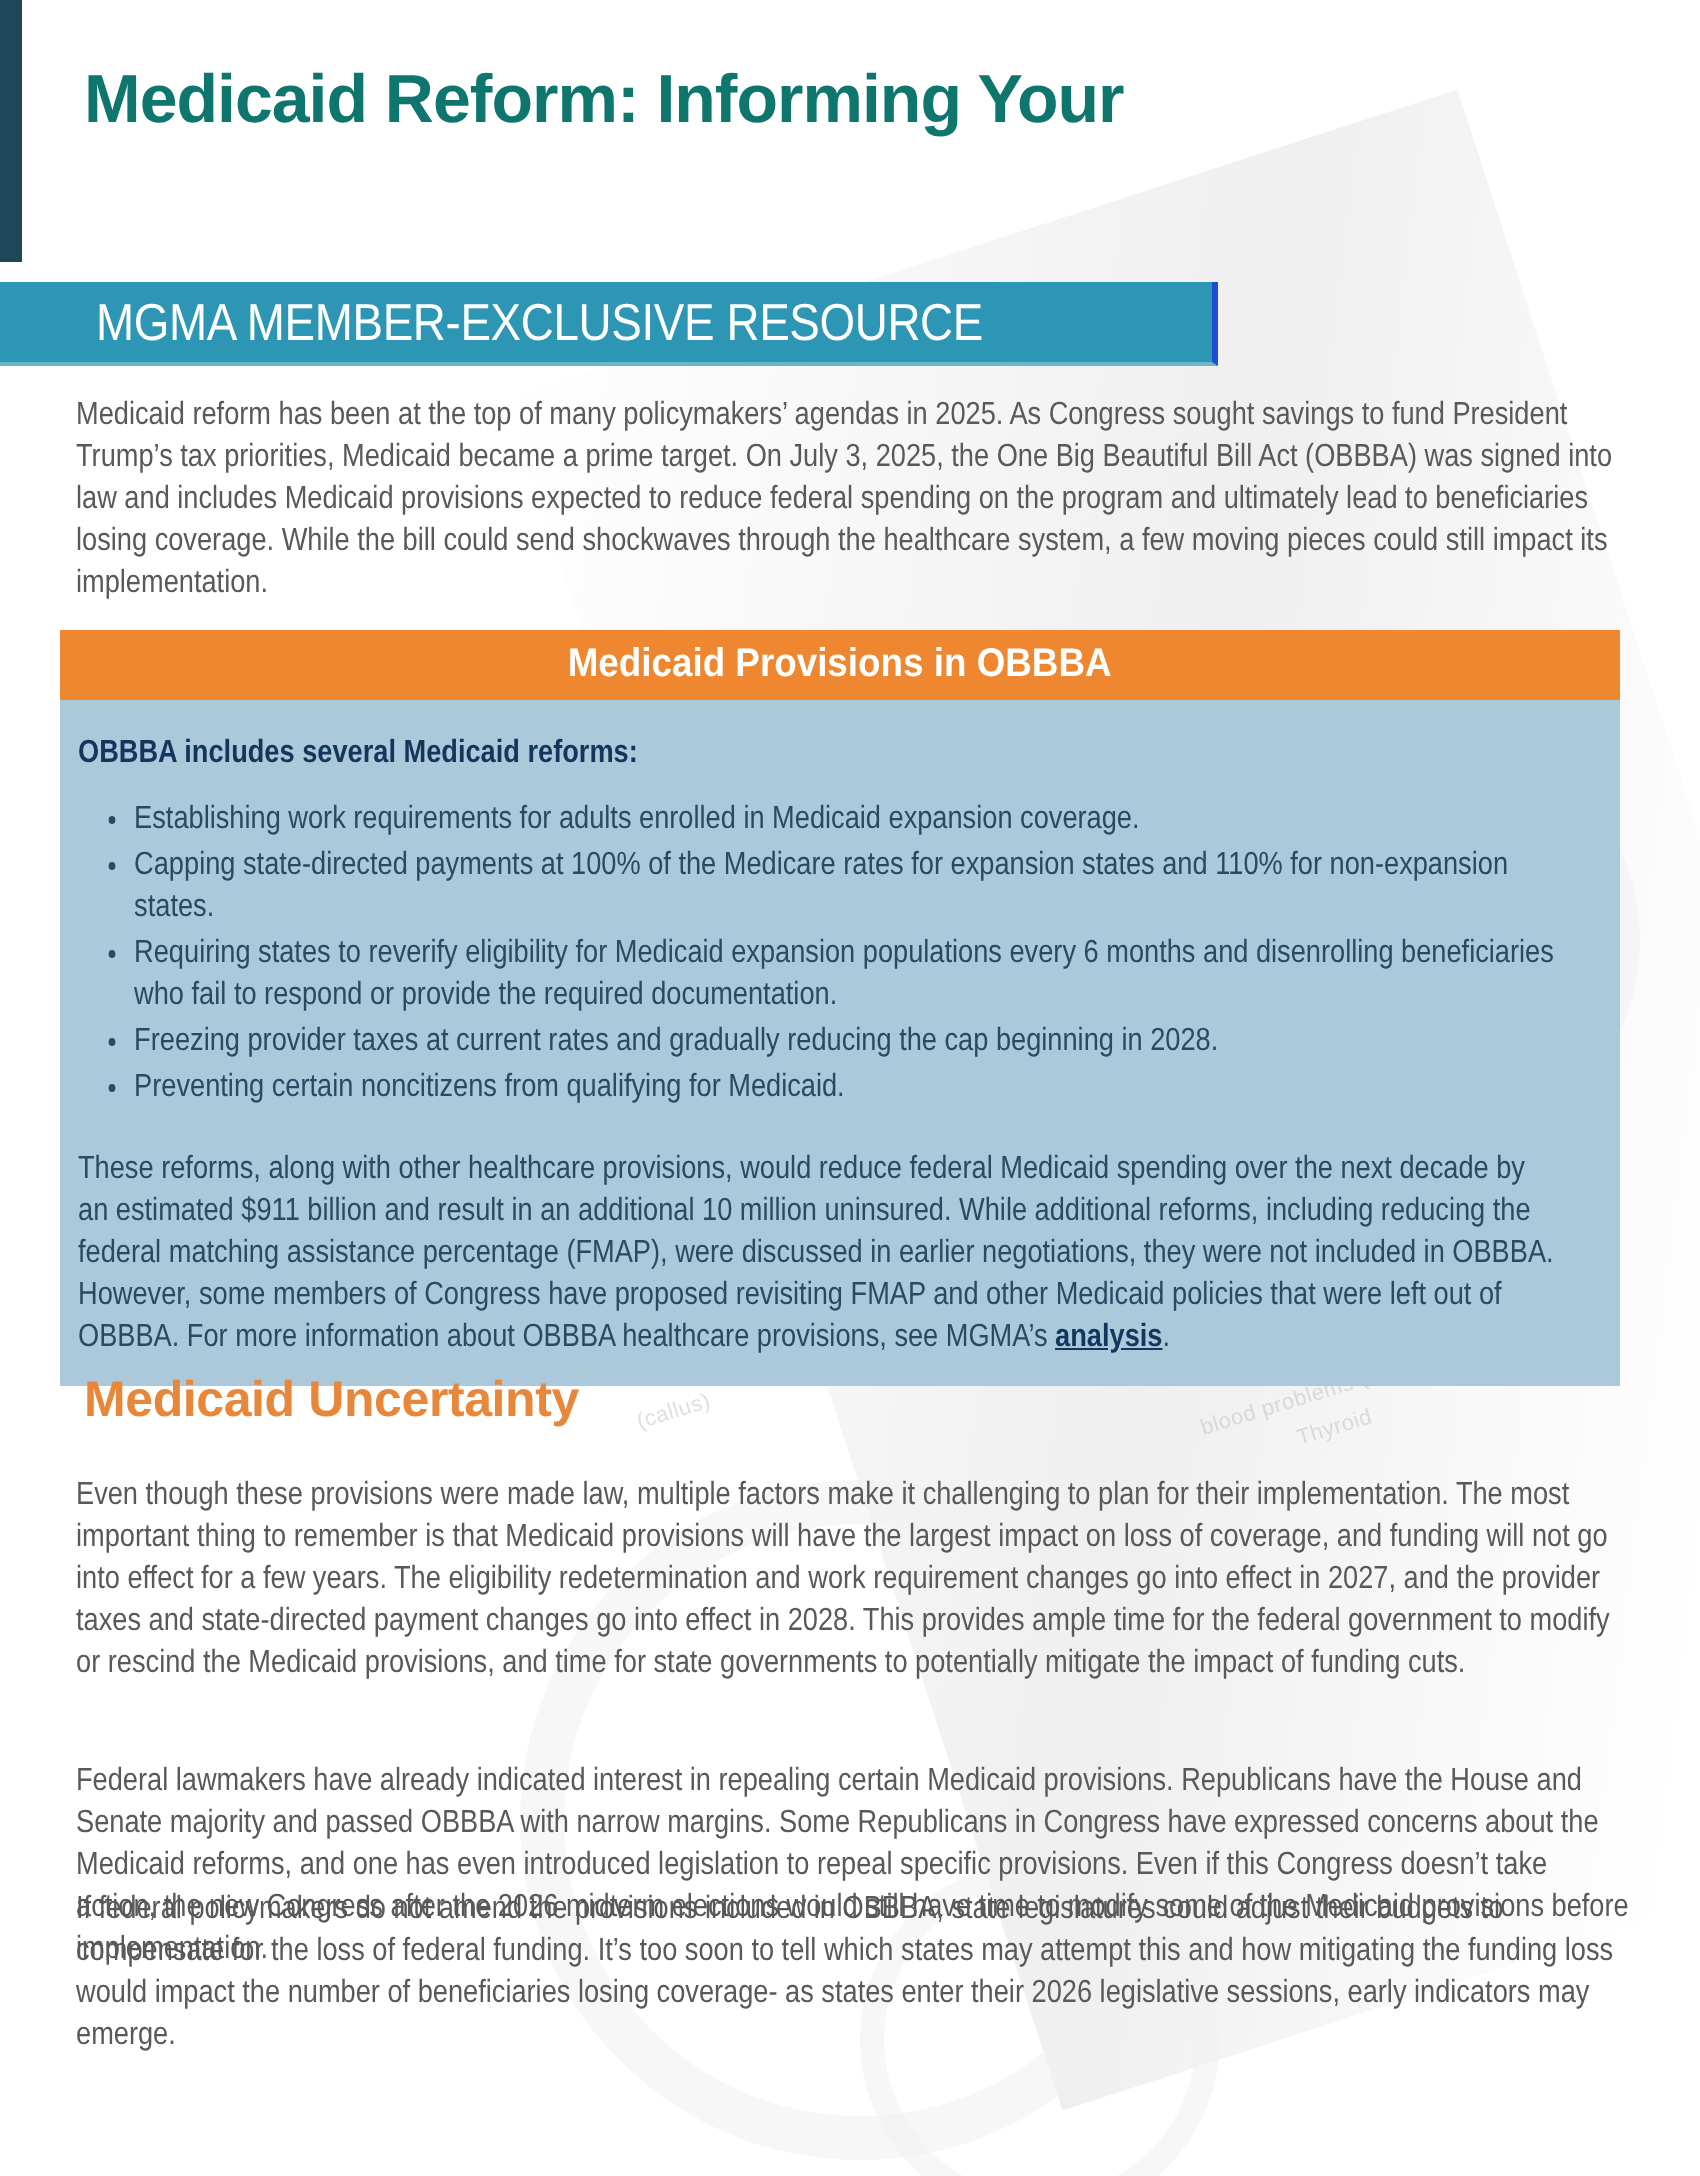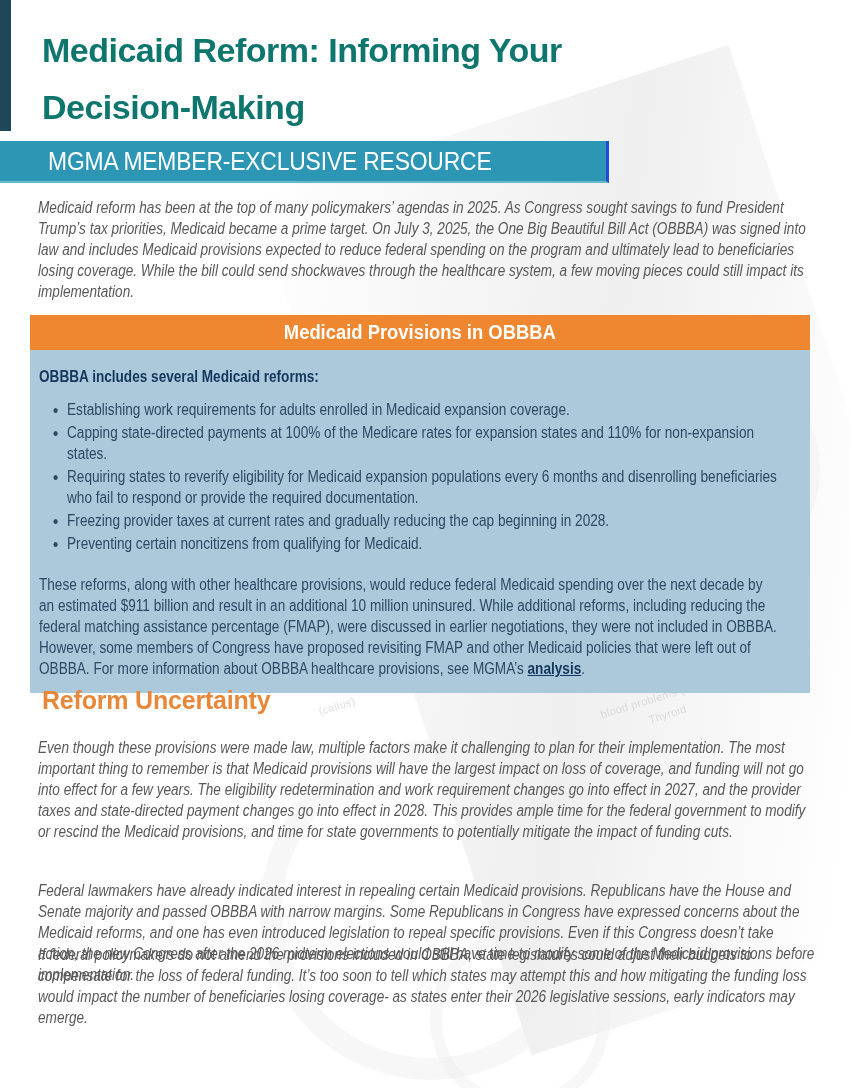--- a/index.html
+++ b/index.html
@@ -51,21 +51,21 @@
   .banner-text {
     display:inline-block; margin-left:48px;
     font-size:26px; line-height:40px; letter-spacing:-0.2px;
     transform:scaleX(0.88); transform-origin:0 50%;
     white-space:nowrap;
   }
 
   
   .body-par {
     position:absolute; left:38px; width:778px;
-    font-size:16px; line-height:21px; color:#595959;font-style:italic;
+    font-size:16px; line-height:21px; color:#595959;
   }
   .intro { top:197px; }
   .p1 { top:737px; }
   .p2 { top:880px; }
   .p3 { top:944px; }
 
   
   .prov-header {
     position:absolute; top:315px; left:30px; width:780px; height:35px;
     background:#ef8730; color:#ffffff; text-align:center;
@@ -103,21 +103,20 @@
   <span class="wm-text" style="left:648px; top:708px;">Thyroid</span>
   <span class="wm-text" style="left:318px; top:700px;">(callus)</span>
 </div>
 
 <div class="content">
 
   <div class="left-bar"></div>
 
   <h1 class="page-title">
     <span>Medicaid Reform: Informing Your</span>
-    <span>Decision-Making</span>
   </h1>
 
   <div class="banner">
     <span class="banner-text">MGMA MEMBER-EXCLUSIVE RESOURCE</span>
   </div>
 
   <div class="body-par intro">
     <div class="cx">Medicaid reform has been at the top of many policymakers’ agendas in 2025. As Congress sought savings to fund President Trump’s tax priorities, Medicaid became a prime target. On July 3, 2025, the One Big Beautiful Bill Act (OBBBA) was signed into law and includes Medicaid provisions expected to reduce federal spending on the program and ultimately lead to beneficiaries losing coverage.  While the bill could send shockwaves through the healthcare system, a few moving pieces could still impact its implementation.</div>
   </div>
 
@@ -134,21 +133,21 @@
         <li>Requiring states to reverify eligibility for Medicaid expansion populations every 6 months and disenrolling beneficiaries who fail to respond or provide the required documentation.</li>
         <li>Freezing provider taxes at current rates and gradually reducing the cap beginning in 2028.</li>
         <li>Preventing certain noncitizens from qualifying for Medicaid.</li>
       </ul>
       <p class="box-summary">
         <span>These reforms, along with other healthcare provisions, would reduce federal Medicaid spending over the next decade by an estimated $911 billion and result in an additional 10 million uninsured. While additional reforms, including reducing the federal matching assistance percentage (FMAP), were discussed in earlier negotiations, they were not included in OBBBA. However, some members of Congress have proposed revisiting FMAP and other Medicaid policies that were left out of OBBBA. For more information about OBBBA healthcare provisions, see MGMA’s </span><a href="#">analysis</a><span>.</span>
       </p>
     </div>
   </div>
 
-  <h2 class="uncertainty-heading">Reform Uncertainty</h2>
+  <h2 class="uncertainty-heading">Medicaid Uncertainty</h2>
 
   <div class="body-par p1">
     <div class="cx">Even though these provisions were made law, multiple factors make it challenging to plan for their implementation. The most important thing to remember is that Medicaid provisions will have the largest impact on loss of coverage, and funding will not go into effect for a few years. The eligibility redetermination and work requirement changes go into effect in 2027, and the provider taxes and state-directed payment changes go into effect in 2028. This provides ample time for the federal government to modify or rescind the Medicaid provisions, and time for state governments to potentially mitigate the impact of funding cuts.</div>
   </div>
 
   <div class="body-par p2">
     <div class="cx">Federal lawmakers have already indicated interest in repealing certain Medicaid provisions. Republicans have the House and Senate majority and passed OBBBA with narrow margins. Some Republicans in Congress have expressed concerns about the Medicaid reforms, and one has even introduced legislation to repeal specific provisions. Even if this Congress doesn’t take action, the new Congress after the 2026 midterm elections would still have time to modify some of the Medicaid provisions before implementation.</div>
   </div>
 
   <div class="body-par p3">

